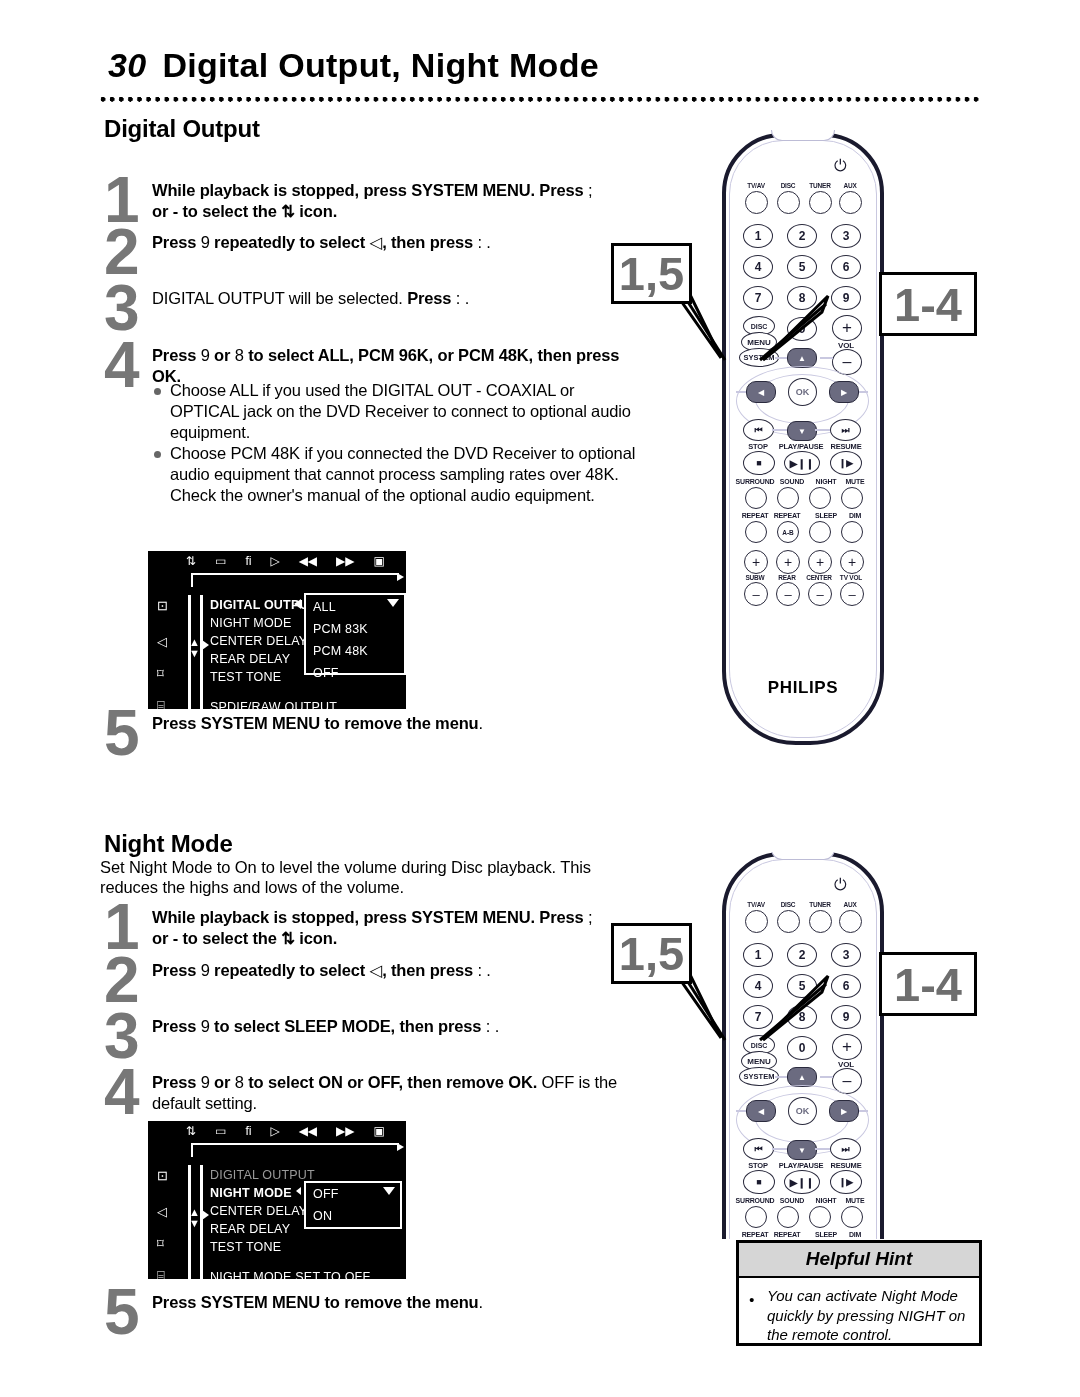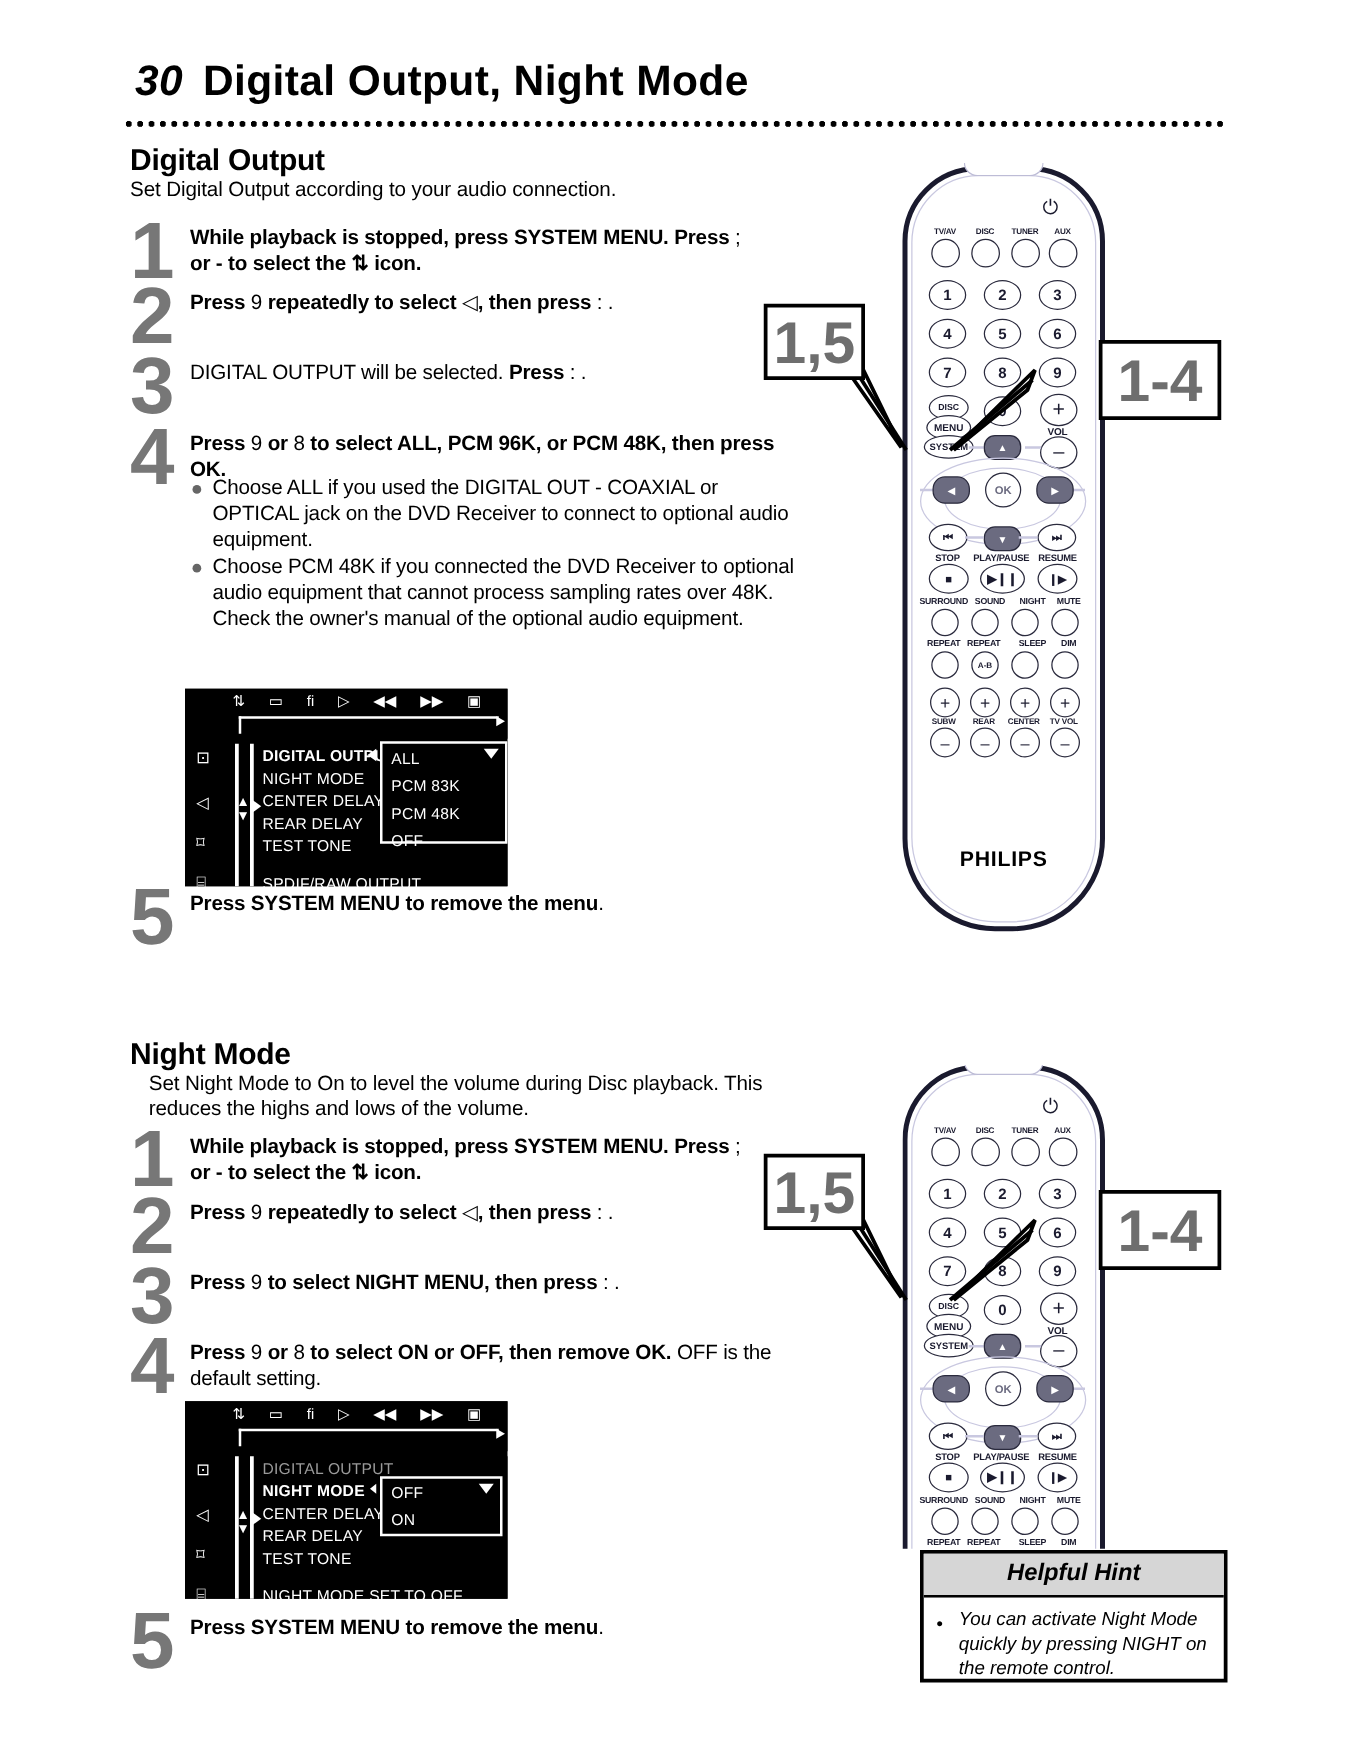--- a/index.html
+++ b/index.html
@@ -102,21 +102,20 @@
 <body>
 
 <div class="page">
 
   <div class="pg-head">
     <span class="num">30</span><span class="ttl">Digital Output, Night Mode</span>
   </div>
   <div class="dotrule"></div>
 
   <div class="sec-h" style="left:104px;top:115px;">Digital Output</div>
-  <div class="sec-p" style="left:104px;top:142px;width:560px;">Set Digital Output according to your audio connection.</div>
 
   <div class="step" style="left:104px;top:180px;width:540px;">
     <div class="bignum">1</div>
     <div class="txt">
       <b><span>While playback is stopped, press SYSTEM MENU. Press </span></b><span class="lt">;</span><br>
       <b><span>or - </span><span> to select the </span><span>⇅</span><span> icon.</span></b>
     </div>
   </div>
 
   <div class="step" style="left:104px;top:232px;width:540px;">
@@ -190,41 +189,41 @@
   </div>
 
   <div class="step" style="left:104px;top:713px;width:540px;">
     <div class="bignum">5</div>
     <div class="txt">
       <b><span>Press SYSTEM MENU to remove the menu</span></b><span>.</span>
     </div>
   </div>
 
   <div class="sec-h" style="left:104px;top:830px;">Night Mode</div>
-  <div class="sec-p" style="left:119px;top:857px;width:500px;">Set Night Mode to On to level the volume during Disc playback. This reduces the highs and lows of the volume.</div>
+  <div class="sec-p" style="left:100px;top:857px;width:500px;">Set Night Mode to On to level the volume during Disc playback. This reduces the highs and lows of the volume.</div>
 
   <div class="step" style="left:104px;top:907px;width:540px;">
     <div class="bignum">1</div>
     <div class="txt">
       <b><span>While playback is stopped, press SYSTEM MENU. Press </span></b><span class="lt">;</span><br>
       <b><span>or - </span><span> to select the </span><span>⇅</span><span> icon.</span></b>
     </div>
   </div>
 
   <div class="step" style="left:104px;top:960px;width:540px;">
     <div class="bignum">2</div>
     <div class="txt">
       <b><span>Press </span></b><span class="lt">9</span><b><span> repeatedly to select </span></b><span>◁</span><b><span>, then press </span></b><span class="lt">:</span><span> .</span>
     </div>
   </div>
 
   <div class="step" style="left:104px;top:1016px;width:540px;">
     <div class="bignum">3</div>
     <div class="txt">
-      <b><span>Press </span></b><span class="lt">9</span><b><span> to select NIGHT MENU, then press </span></b><span class="lt">:</span><span> .</span>
+      <b><span>Press </span></b><span class="lt">9</span><b><span> to select SLEEP MODE, then press </span></b><span class="lt">:</span><span> .</span>
     </div>
   </div>
 
   <div class="step" style="left:104px;top:1072px;width:540px;">
     <div class="bignum">4</div>
     <div class="txt" style="width:492px;">
       <b><span>Press </span></b><span class="lt">9</span><b><span> or </span></b><span class="lt">8</span><b><span> to select ON or OFF, then remove OK.</span></b><span> OFF is the default setting.</span>
     </div>
   </div>
 

